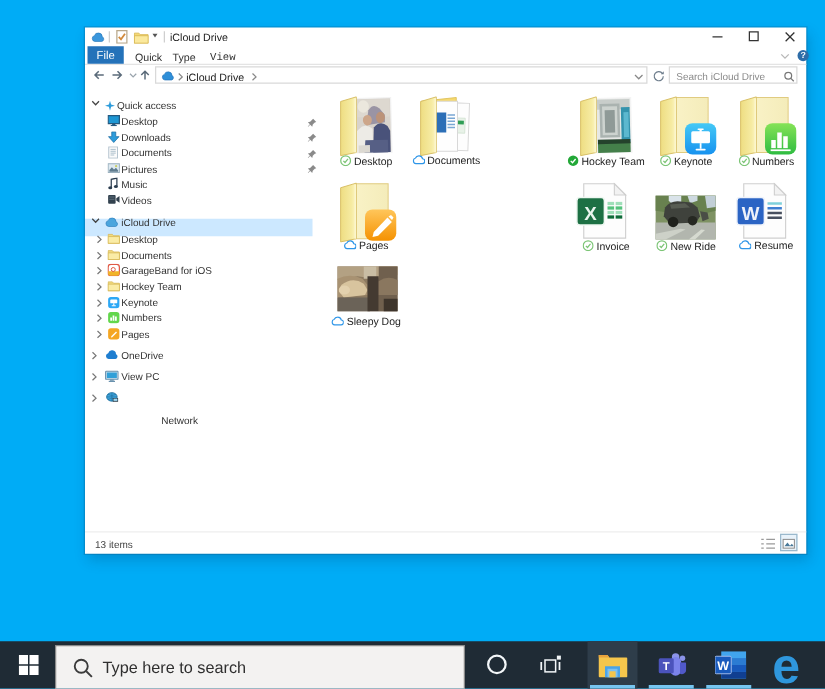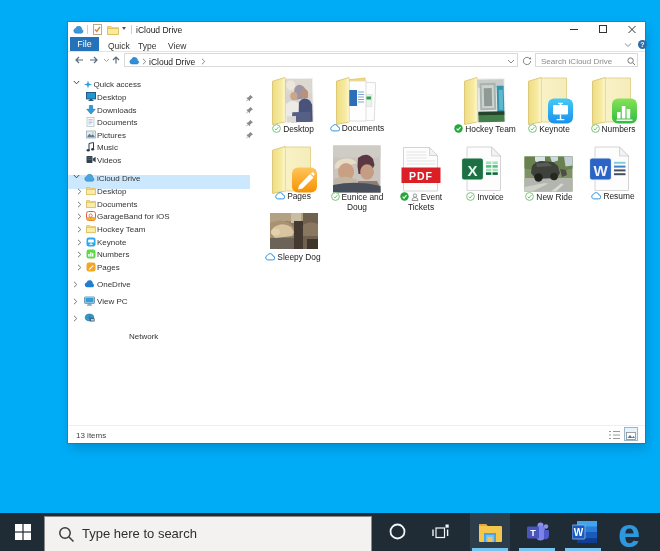--- a/index.html
+++ b/index.html
@@ -41,21 +41,21 @@
         <line x1="4" y1="7.5" x2="12" y2="7.5" stroke="#333" stroke-width="1"></line>
         <rect x="33.5" y="3.5" width="7" height="7" fill="none" stroke="#333" stroke-width="1"></rect>
         <path d="M62.5 4 l7 7 m0 -7 l-7 7" stroke="#333" stroke-width="1"></path>
       </svg>
     </div>
 
     <div class="abs" id="menubar" style="left:0;top:15px;width:577px;height:15px;border-bottom:1px solid #e4e4e4;">
       <div class="abs" style="left:2px;top:0px;width:29px;height:14px;background:#2472b9;color:#fff;font-size:9px;text-align:center;line-height:14px;">File</div>
       <div class="abs t9" style="left:40px;top:3.5px;color:#333;">Quick</div>
       <div class="abs t9" style="left:70px;top:3.5px;color:#333;">Type</div>
-      <div class="abs t9" style="left:100px;top:3.5px;color:#333;">View</div>
+      <div class="abs t9" style="left:100px;top:3.5px;color:#333;font-family:Liberation Mono, monospace;">View</div>
       <svg class="abs" style="left:556px;top:4.5px" width="8" height="6" viewBox="0 0 8 6">
           <path d="M1 1.5 L4 4.5 L7 1.5" stroke="#b9b9b9" stroke-width="1.1" fill="none"></path>
         </svg>
       <div class="abs" style="left:570px;top:2.5px;width:9px;height:9px;border-radius:50%;background:#2e6da8;color:#fff;font-size:7px;font-weight:bold;text-align:center;line-height:9px;">?</div>
     </div>
 
     <div class="abs" id="addrbar" style="left:0;top:30px;width:577px;height:16px;">
       <svg class="abs" style="left:5px;top:3px" width="50" height="10" viewBox="0 0 50 10">
         <path d="M10 5 H3 M6 2 L3 5 L6 8" stroke="#5b6b7a" stroke-width="1.2" fill="none"></path>
         <path d="M17 5 H24 M21 2 L24 5 L21 8" stroke="#5b6b7a" stroke-width="1.2" fill="none"></path>
@@ -401,54 +401,21 @@
             <line x1="23.2" y1="2.5" x2="23.2" y2="46" stroke="#fdf8d2" stroke-width="1"></line>
           <rect x="31" y="22.5" width="25" height="25" rx="6" fill="url(#pg)"></rect>
           <path d="M38 40.5 L49 29 L52.5 32.5 L41.5 43.5 L37 44.5 Z" fill="#fff"></path>
           <path d="M49.8 28.2 l2 -1.2 l2 2 l-1.2 2z" fill="#fff"></path>
         </svg>
         <div class="lbl" style="left:0;top:47.5px;"><svg width="10" height="8" viewBox="0 0 10 8">
               <path d="M2.7 6.9 a2.3 2.3 0 0 1 -.3-4.5 A2.95 2.95 0 0 1 8 3 a1.9 1.9 0 0 1 -.3 3.9 z" fill="#fff" stroke="#2f96e8" stroke-width="1"></path>
             </svg>Pages</div>
       </div>
 
-      <div class="cell" style="left:257px;top:122.5px;">
-        <svg width="64" height="50" viewBox="0 0 64 50" style="display:block">
-          <rect x="8" y="0.5" width="47.5" height="47" fill="#c9c4bd"></rect>
-          <rect x="8" y="0.5" width="47.5" height="12" fill="#cfccc5"></rect>
-          <path d="M10 20 a12 9 0 0 1 22 -2 l-22 6z" fill="#e6ddc4"></path>
-          <ellipse cx="21" cy="27" rx="8" ry="9" fill="#c9a084"></ellipse>
-          <path d="M9 34 q12 -5 23 1 v12 h-24z" fill="#c2b5a2"></path>
-          <path d="M33 13 q9 -7 15 1 l1.5 6 -2 4 1 4 -15 1 -1 -8z" fill="#5a3742"></path>
-          <ellipse cx="42" cy="27" rx="6.8" ry="7.8" fill="#c59d85"></ellipse>
-          <path d="M33 36 h19 l3.5 7 v4.5 h-25z" fill="#8d7d72"></path>
-          <path d="M8 40 q24 -5 47.5 1 v6.5 h-47.5z" fill="#474f5c"></path>
-        </svg>
-        <div class="lbl" style="left:0;top:47.5px;"><svg width="9" height="9" viewBox="0 0 9 9">
-              <circle cx="4.5" cy="4.5" r="3.9" fill="#fff" stroke="#7cc576" stroke-width="1"></circle>
-              <path d="M2.7 4.7 L4 6 L6.4 3.1" stroke="#7cc576" stroke-width="1" fill="none"></path>
-            </svg>Eunice and<br>Doug</div>
-      </div>
-
-      <div class="cell" style="left:321px;top:122.5px;">
-        <svg width="64" height="50" viewBox="0 0 64 50">
-          <path d="M14.5 2.5 h26 l8 8 v35.5 h-34z" fill="#fdfdfd" stroke="#cfcfcf" stroke-width=".9"></path>
-          <path d="M40.5 2.5 l8 8 h-8z" fill="#f2f2f2" stroke="#cfcfcf" stroke-width=".9"></path>
-          <path d="M17.5 7 h20 M17.5 10 h20 M17.5 13 h20 M17.5 16 h29 M17.5 19 h29" stroke="#e4e4e4" stroke-width="1.1"></path>
-          <rect x="12.5" y="22.5" width="39" height="15.5" fill="#da1f26"></rect>
-          <text x="32" y="34.5" text-anchor="middle" font-family="Liberation Sans,sans-serif" font-size="10.5" font-weight="bold" fill="#fff" letter-spacing="1">PDF</text>
-        </svg>
-        <div class="lbl" style="left:0;top:47.5px;"><svg width="9" height="9" viewBox="0 0 9 9">
-              <circle cx="4.5" cy="4.5" r="4.2" fill="#23a838"></circle>
-              <path d="M2.6 4.7 L4 6.1 L6.5 3.2" stroke="#fff" stroke-width="1.1" fill="none"></path>
-            </svg><svg width="8" height="8" viewBox="0 0 8 8">
-              <circle cx="4" cy="2.6" r="1.7" fill="none" stroke="#8a8a8a" stroke-width=".9"></circle>
-              <path d="M1 7.5 a3 3 0 0 1 6 0z" fill="none" stroke="#8a8a8a" stroke-width=".9"></path>
-            </svg>Event<br>Tickets</div>
-      </div>
+
 
       <div class="cell" style="left:385px;top:122.5px;">
         <svg width="64" height="50" viewBox="0 0 64 50">
           <path d="M14 2 h24.5 l9 9 v34.5 h-33.5z" fill="#fdfdfd" stroke="#cfcfcf" stroke-width=".9"></path>
           <path d="M38.5 2 l9 9 h-9z" fill="#f2f2f2" stroke="#cfcfcf" stroke-width=".9"></path>
           <g>
             <rect x="33" y="16.5" width="5.3" height="2.6" fill="#9fdfb9"></rect>
               <rect x="39.5" y="16.5" width="5.3" height="2.6" fill="#9fdfb9"></rect>
             <rect x="33" y="20.1" width="5.3" height="2.6" fill="#54c27c"></rect>
               <rect x="39.5" y="20.1" width="5.3" height="2.6" fill="#54c27c"></rect>

